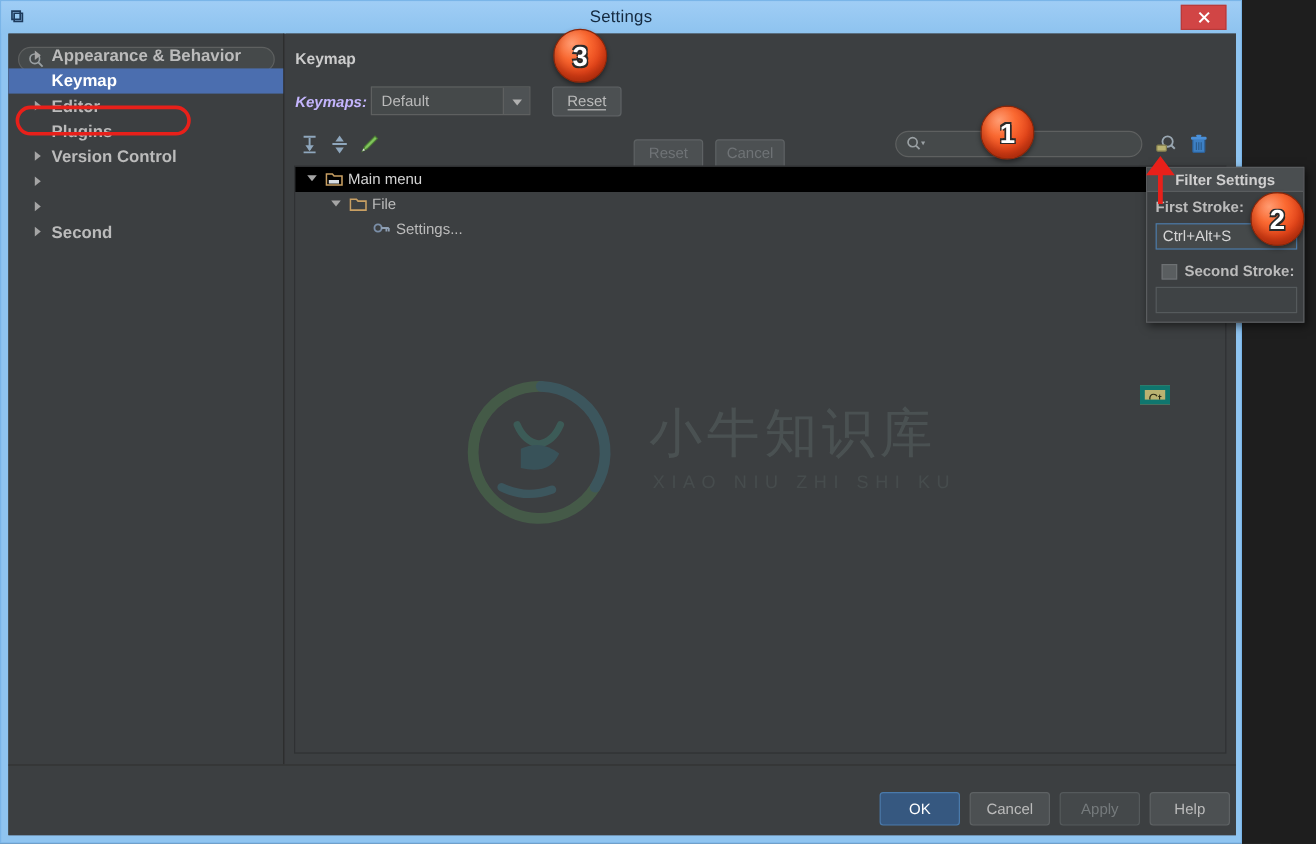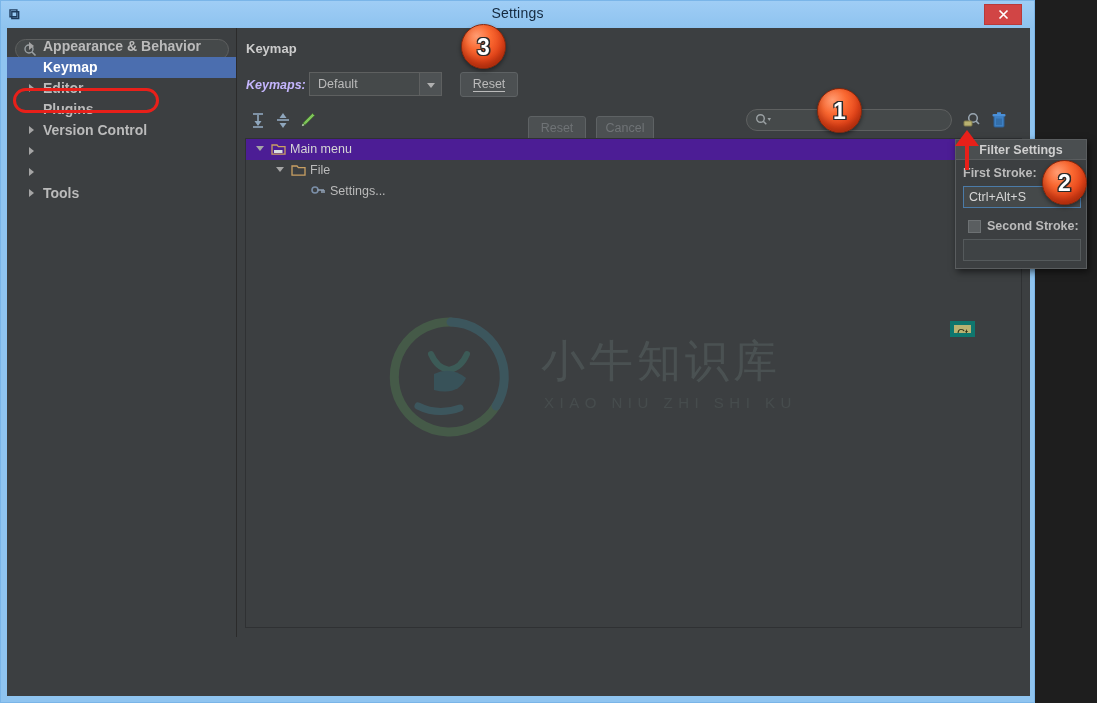--- a/index.html
+++ b/index.html
@@ -177,21 +177,21 @@
     width: 777px; height: 490px;
     background: #3c3f41;
     border: 1px solid #2f3133;
     overflow: hidden;
   }
   .ktree-row {
     position: absolute; left: 0; width: 100%; height: 21px;
     font-size: 12.5px; color: #bbbbbb; line-height: 21px;
     white-space: nowrap; cursor: default;
   }
-  .ktree-row.sel { background: #4c1d95; color: #d5d5d5; text-align: center; }
+  .ktree-row.sel { background: #000000; color: #d5d5d5; text-align: center; }
   .ktree-row .karrow {
     position: absolute; top: 7px;
     width: 0; height: 0;
     border-top: 5px solid #a5a5a5;
     border-left: 4.5px solid transparent;
     border-right: 4.5px solid transparent;
   }
 
   
   #watermark {
@@ -371,21 +371,21 @@
             <span class="tlabel">Version Control</span>
           </div>
           <div class="tree-item" style="top: 113px;">
             <span class="arrow"></span>
           </div>
           <div class="tree-item" style="top: 134px;">
             <span class="arrow"></span>
           </div>
           <div class="tree-item" style="top: 155px;">
             <span class="arrow"></span>
-            <span class="tlabel">Tools</span>
+            <span class="tlabel">Second</span>
           </div>
         </div>
     </div>
 
     <div id="main-panel">
       <div id="panel-title">Keymap</div>
 
       <div id="keymaps-label">Keymaps:</div>
       <div id="keymaps-select">
         <span>Default</span>
@@ -485,20 +485,26 @@
                 <path d="M6.5 5 L13 5 M11 5 L11 8 M13 5 L13 8" stroke="#8fa0b4" stroke-width="1.5" fill="none"></path>
               </svg>
               <span style="position: absolute; left: 84px;">Settings...</span>
             </div>
           </div>
 
         <div id="shortcut-badge">Ct</div>
       </div>
     </div>
 
+    <div id="button-bar">
+      <div class="dlg-btn" id="btn-ok">OK</div>
+      <div class="dlg-btn" id="btn-cancel">Cancel</div>
+      <div class="dlg-btn" id="btn-apply">Apply</div>
+      <div class="dlg-btn" id="btn-help">Help</div>
+    </div>
 
   </div>
 </div>
 
 <div id="filter-popup">
   <div id="filter-popup-title">Filter Settings</div>
   <div id="first-stroke-label">First Stroke:</div>
   <input id="first-stroke-input" type="text" value="Ctrl+Alt+S" style="">
   <div id="second-stroke-check"></div>
   <div id="second-stroke-label">Second Stroke:</div>

